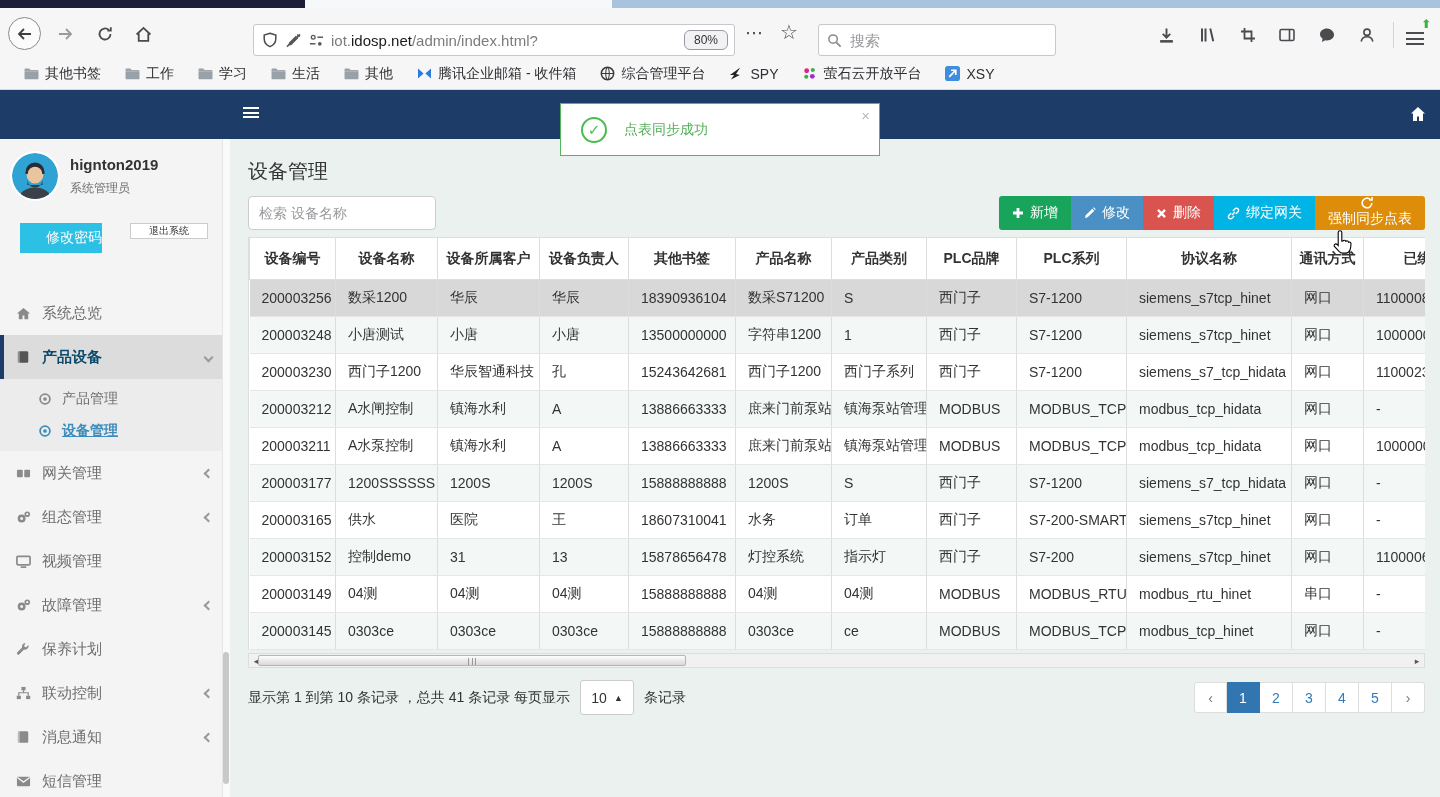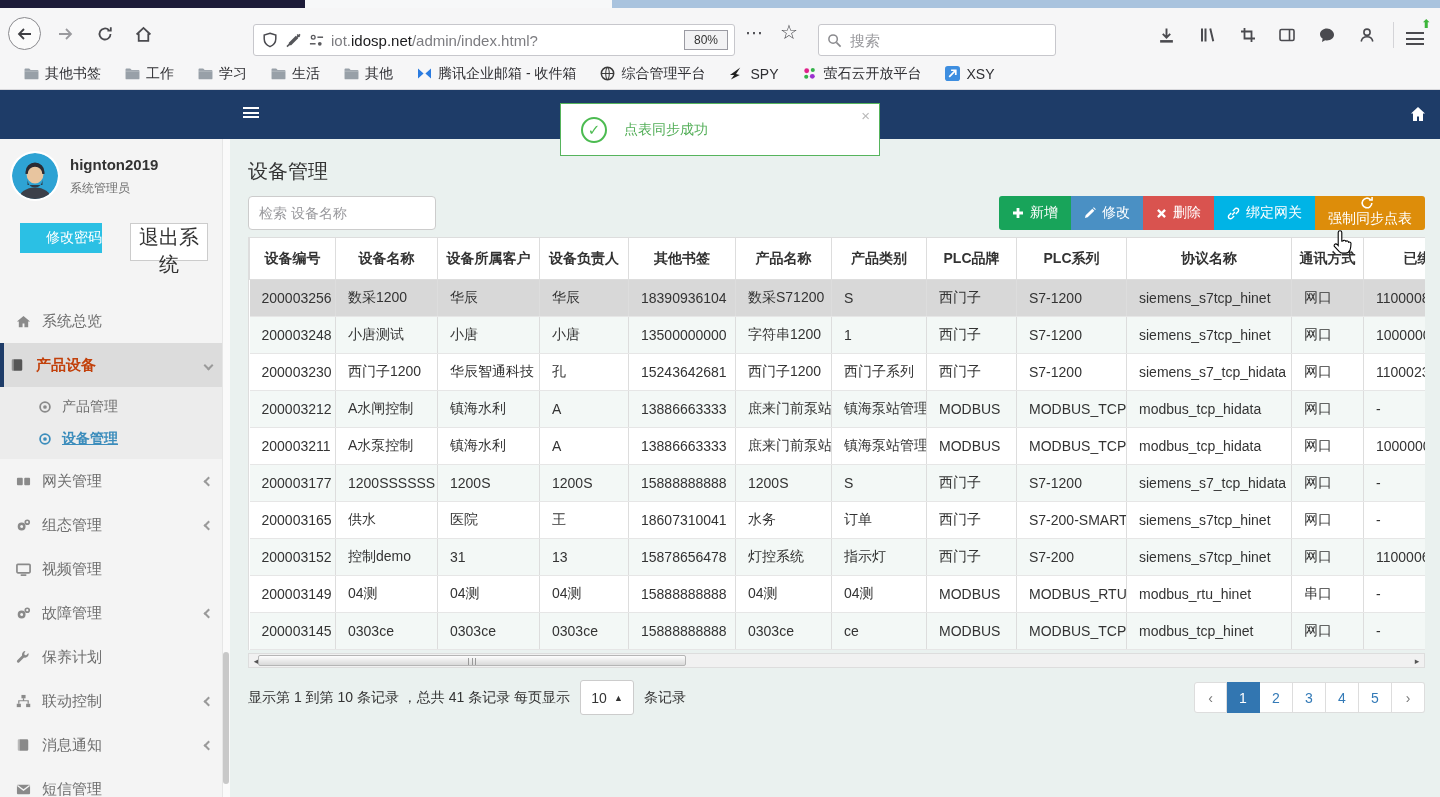--- a/index.html
+++ b/index.html
@@ -13,21 +13,21 @@
   .tabstrip .seg3 { flex:1; background:#a9c3de; }
 
   .toolbar { position:absolute; left:0; top:8px; width:1440px; height:50px; background:#f6f6f7; }
   .navbtn { position:absolute; top:13px; width:26px; height:26px; display:flex; align-items:center; justify-content:center; }
   .backcircle { position:absolute; left:8px; top:9px; width:33px; height:33px; border:1.5px solid #8a8a8e; border-radius:50%; display:flex; align-items:center; justify-content:center; background:#fbfbfb; }
   .urlbar { position:absolute; left:253px; top:16px; width:482px; height:32px; background:#fff; border:1px solid #c7c7cc; border-radius:3px; display:flex; align-items:center; padding:0 6px 0 8px; }
   .urlbar .ic { margin-right:7px; display:flex; }
   .urltext { flex:1; font-size:15px; white-space:nowrap; overflow:hidden; }
   .urltext .pre, .urltext .path { color:#7c7c80; }
   .urltext .dom { color:#1b1b1d; }
-  .zoompill { border:1px solid #9a9aa2; border-radius:0; background:#f2f2f4; font-size:12px; color:#333; padding:2px 9px; }
+  .zoompill { border:1px solid #9a9aa2; border-radius:6px; background:#f2f2f4; font-size:12px; color:#333; padding:2px 9px; }
   .pageact { position:absolute; top:18px; font-size:18px; color:#4a4a4f; }
   .searchbox { position:absolute; left:818px; top:16px; width:238px; height:32px; background:#fff; border:1px solid #c7c7cc; border-radius:3px; display:flex; align-items:center; padding-left:8px; }
   .searchbox input { border:none; outline:none; flex:1; font-size:15px; color:#333; margin-left:8px; font-family:inherit; background:transparent; }
   .searchbox input::placeholder { color:#9a9a9e; }
   .ricon { position:absolute; top:16px; width:22px; height:22px; display:flex; align-items:center; justify-content:center; }
   .sep { position:absolute; left:1393px; top:14px; width:1px; height:26px; background:#d4d4d8; }
   .burger { width:18px; height:13px; border-top:2px solid #4a4a4f; border-bottom:2px solid #4a4a4f; position:relative; }
   .burger::after { content:""; position:absolute; left:0; top:4.5px; width:18px; height:2px; background:#4a4a4f; }
   .badge-up { position:absolute; left:1421px; top:9px; font-size:12px; font-weight:bold; color:#3db53a; }
 
@@ -46,25 +46,25 @@
   .sidebar { width:230px; height:100%; background:#f4f4f4; position:relative; flex-shrink:0; }
   .side-scroll { position:absolute; right:0; top:0; width:8px; height:100%; background:#fafafa; border-left:1px solid #e6e6e6; }
   .side-thumb { position:absolute; right:1px; top:78%; width:6px; height:20%; background:#c8c8c8; border-radius:3px; }
   .usercard { padding:14px 28px 0 12px; display:flex; }
   .avatar { width:46px; height:46px; border-radius:50%; overflow:hidden; flex-shrink:0; box-shadow:0 0 0 2px #fff; }
   .uinfo { margin-left:12px; padding-top:3px; }
   .uname { font-size:15px; font-weight:bold; color:#333; }
   .urole { font-size:12px; color:#6e6e6e; margin-top:7px; }
   .ubtns { display:flex; margin:24px 0 0 20px; }
   .btn-pwd { width:82px; height:30px; background:#2bc0e4; color:#fff; border:none; font-size:14px; font-family:inherit; cursor:pointer;text-align:right; }
-  .btn-logout { width:78px; height:38px; background:#fff; color:#333; border:1px solid #ccc; font-size:20px; font-family:Liberation Mono, monospace; margin-left:28px; cursor:pointer; }
+  .btn-logout { width:78px; height:16px; background:#fff; color:#333; border:1px solid #ccc; font-size:10px; font-family:Liberation Mono, monospace; margin-left:28px; cursor:pointer; }
   .menu { margin-top:38px; }
   .mi { height:44px; display:flex; align-items:center; padding:0 16px; color:#6e6e6e; font-size:15px; cursor:pointer; position:relative; }
   .mi .ic { width:26px; display:flex; color:#8a8a8a; }
-  .mi.active { background:#dcdcdc; border-left:4px solid #1e3c68; padding-left:6px; color:#c2410c; font-weight:bold;text-align:right; }
+  .mi.active { background:#dcdcdc; border-left:4px solid #1e3c68; padding-left:12px; color:#0c4a6e; font-weight:bold;text-align:right; }
   .mi.active .ic { color:#555; }
   .chev { position:absolute; right:18px; width:7px; height:7px; border-left:2px solid #9a9a9a; border-bottom:2px solid #9a9a9a; }
   .chev.left { transform:rotate(45deg); }
   .chev.down { transform:rotate(-45deg); }
   .submenu { background:#ececec; padding:4px 0; }
   .smi { height:32px; display:flex; align-items:center; padding-left:38px; color:#6e6e6e; font-size:14px; cursor:pointer; }
   .smi .ic { width:24px; display:flex; color:#8a8a8a; }
   .smi.active { color:#3c8dbc; font-weight:bold; }
   .smi.active .ic { color:#3c8dbc; }
   .smi.active .lbl { text-decoration:underline; }

